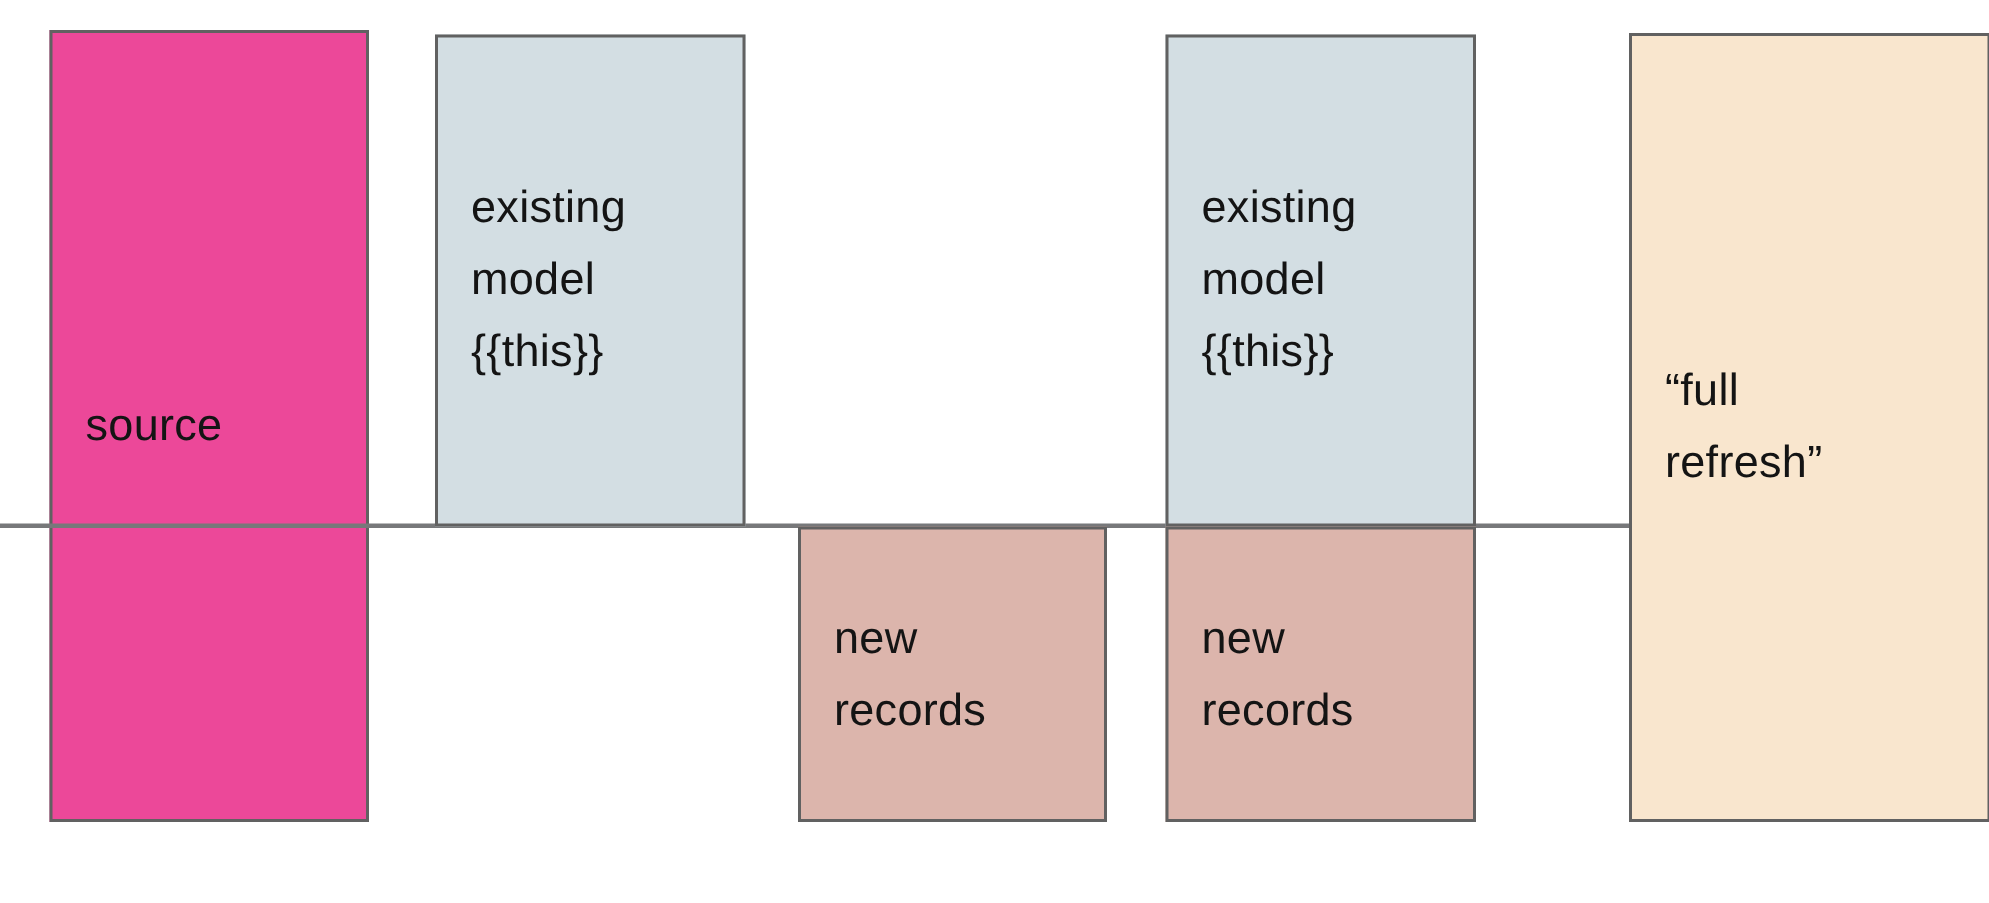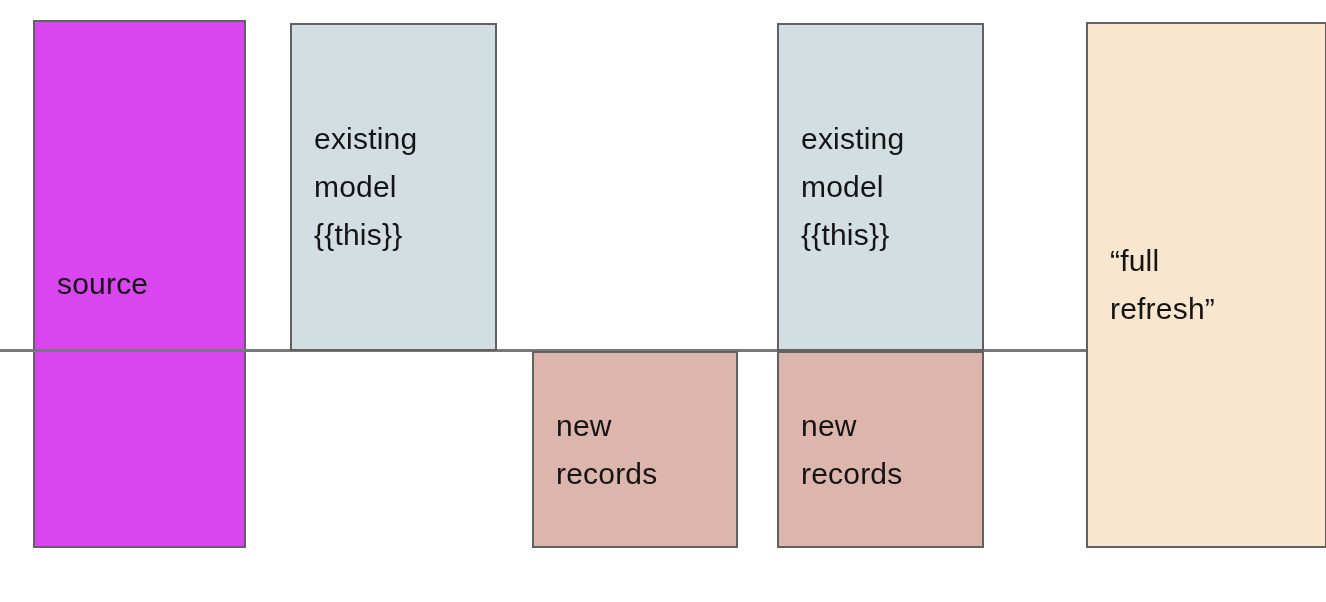--- a/index.html
+++ b/index.html
@@ -48,21 +48,21 @@
     z-index: 2;
   }
 </style>
 </head>
 <body>
 
 <div id="canvas">
 
   <div class="timeline" style="background-color: rgb(119, 120, 122);"></div>
 
-  <div class="box pos-source" style="background-color: #d946ef;">
+  <div class="box pos-source" style="background-color: #ec4899;">
     <span class="label">source</span>
   </div>
 
   <div class="box pos-blue1" style="background-color: rgb(211, 222, 227);">
     <span class="label">existing
 model
 {{this}}</span>
   </div>
 
   <div class="box pos-red1" style="background-color: rgb(220, 181, 172);">

